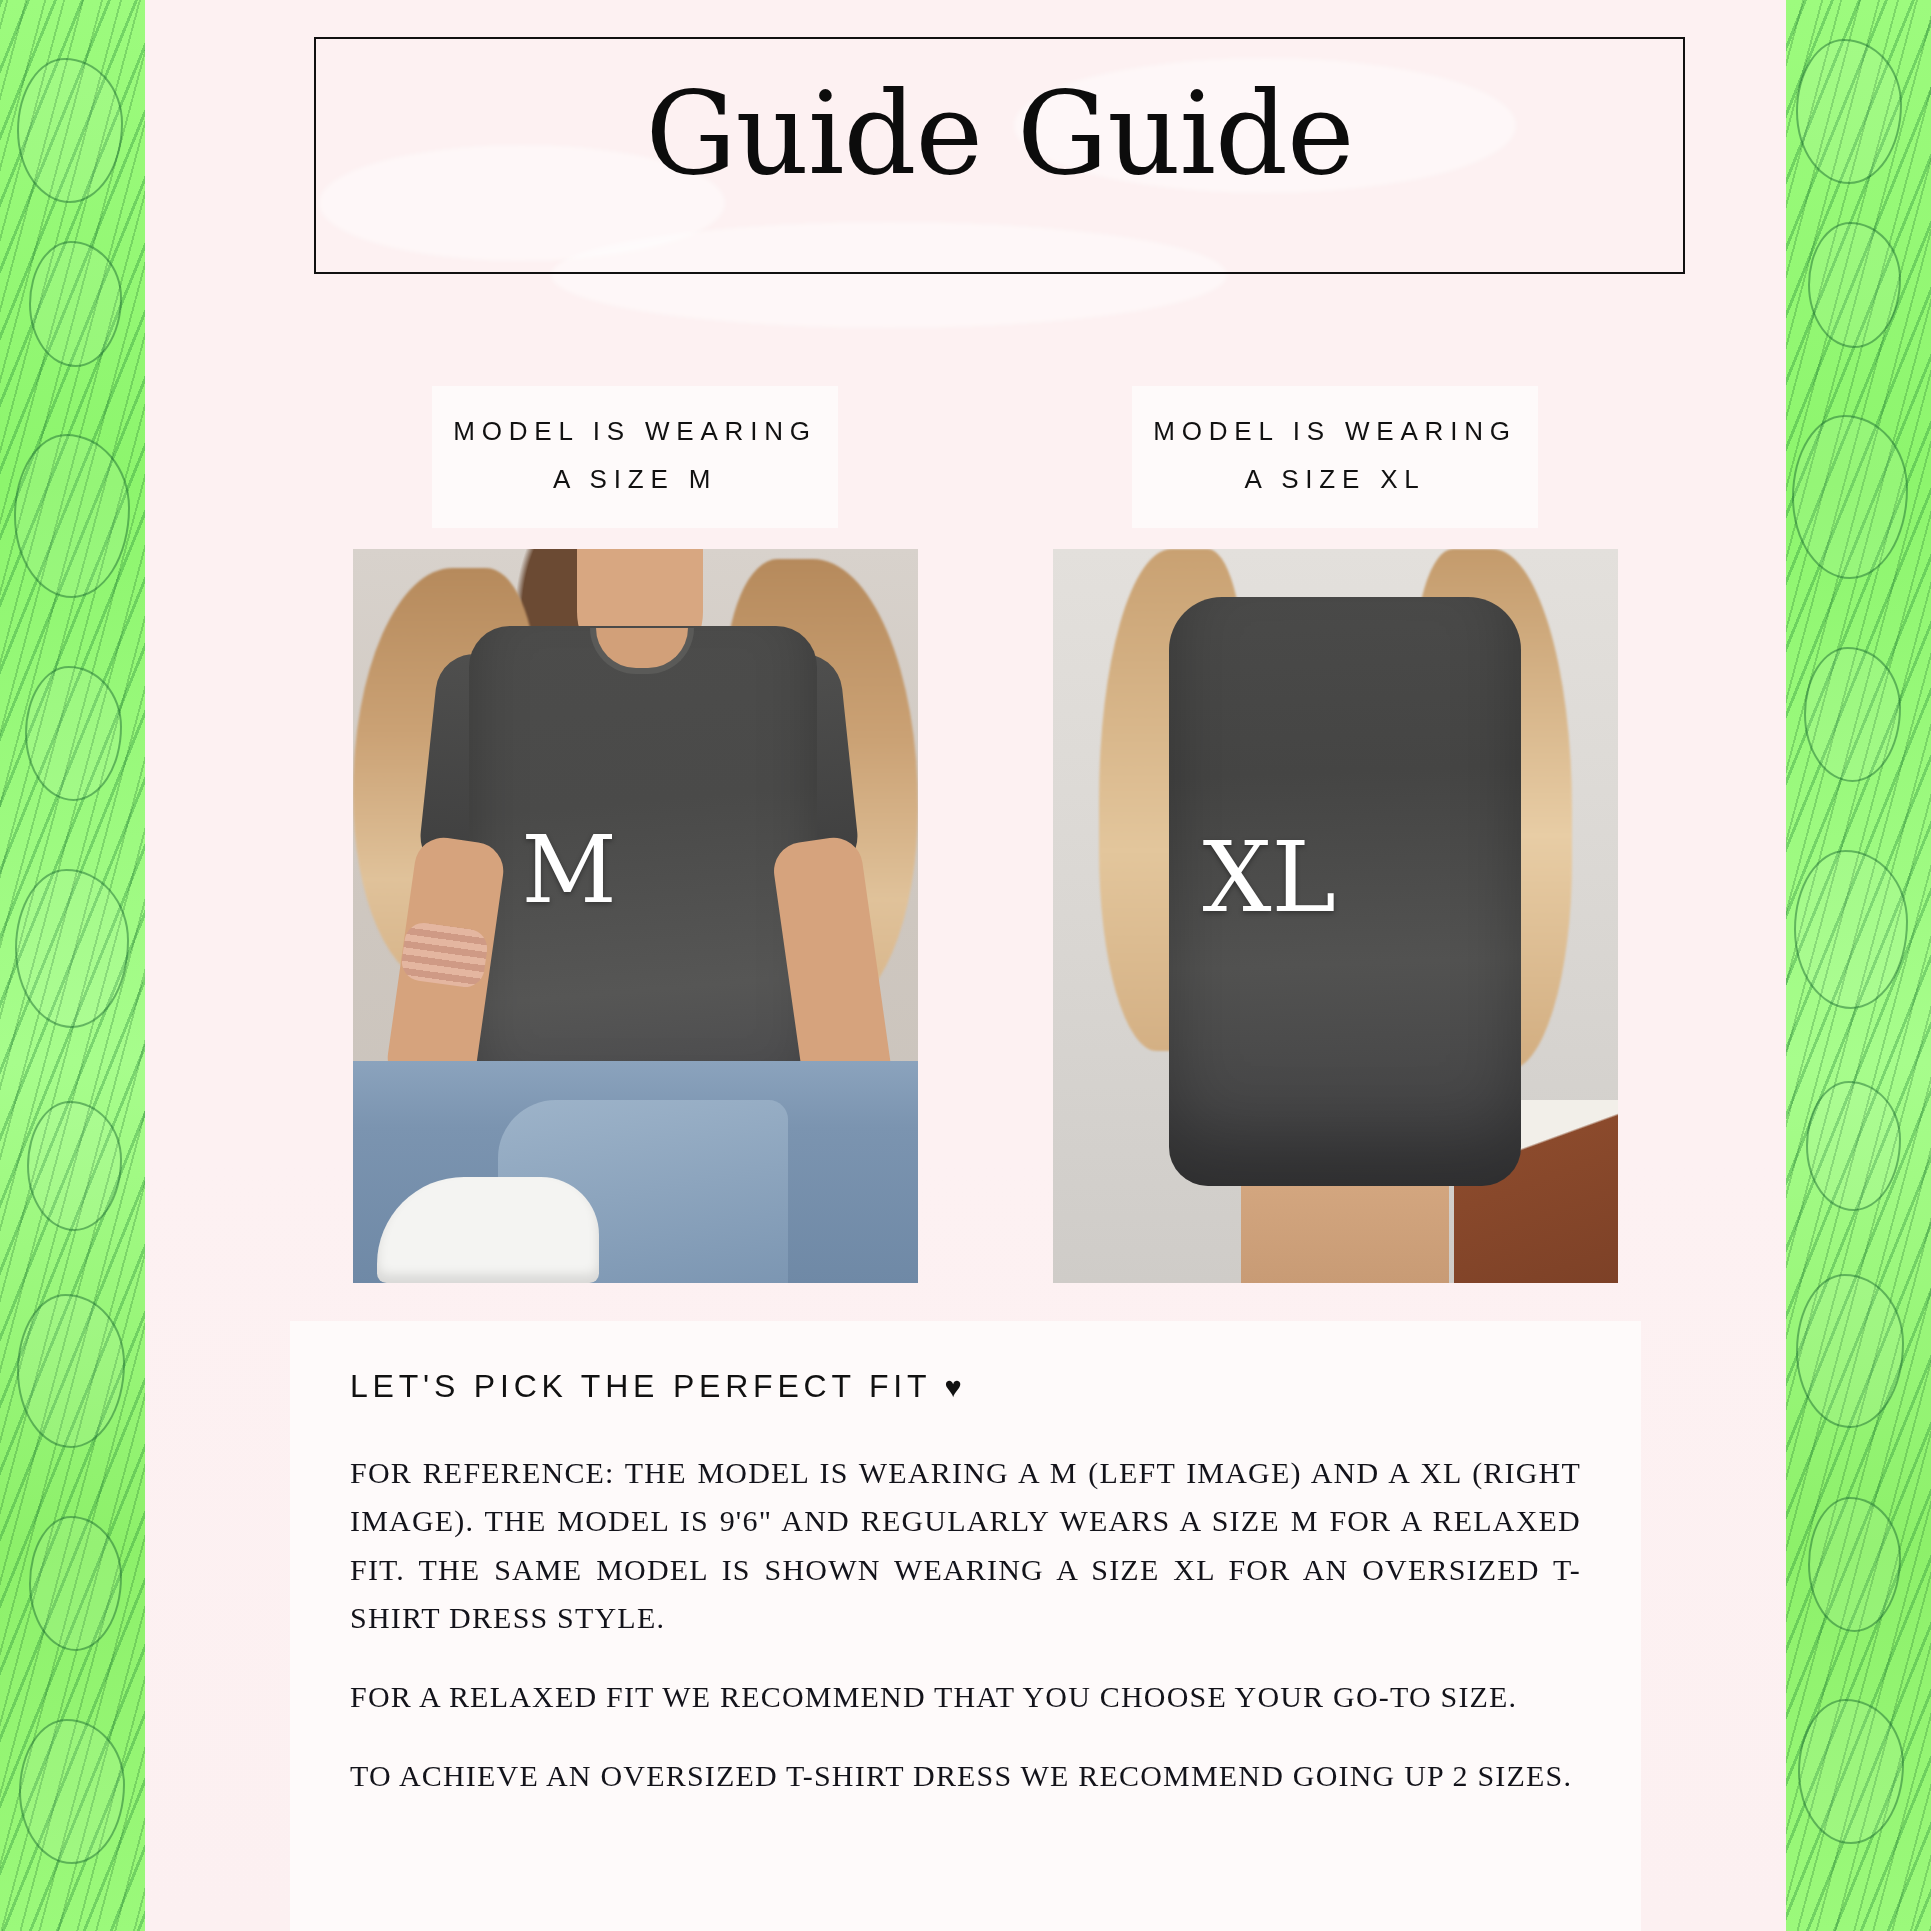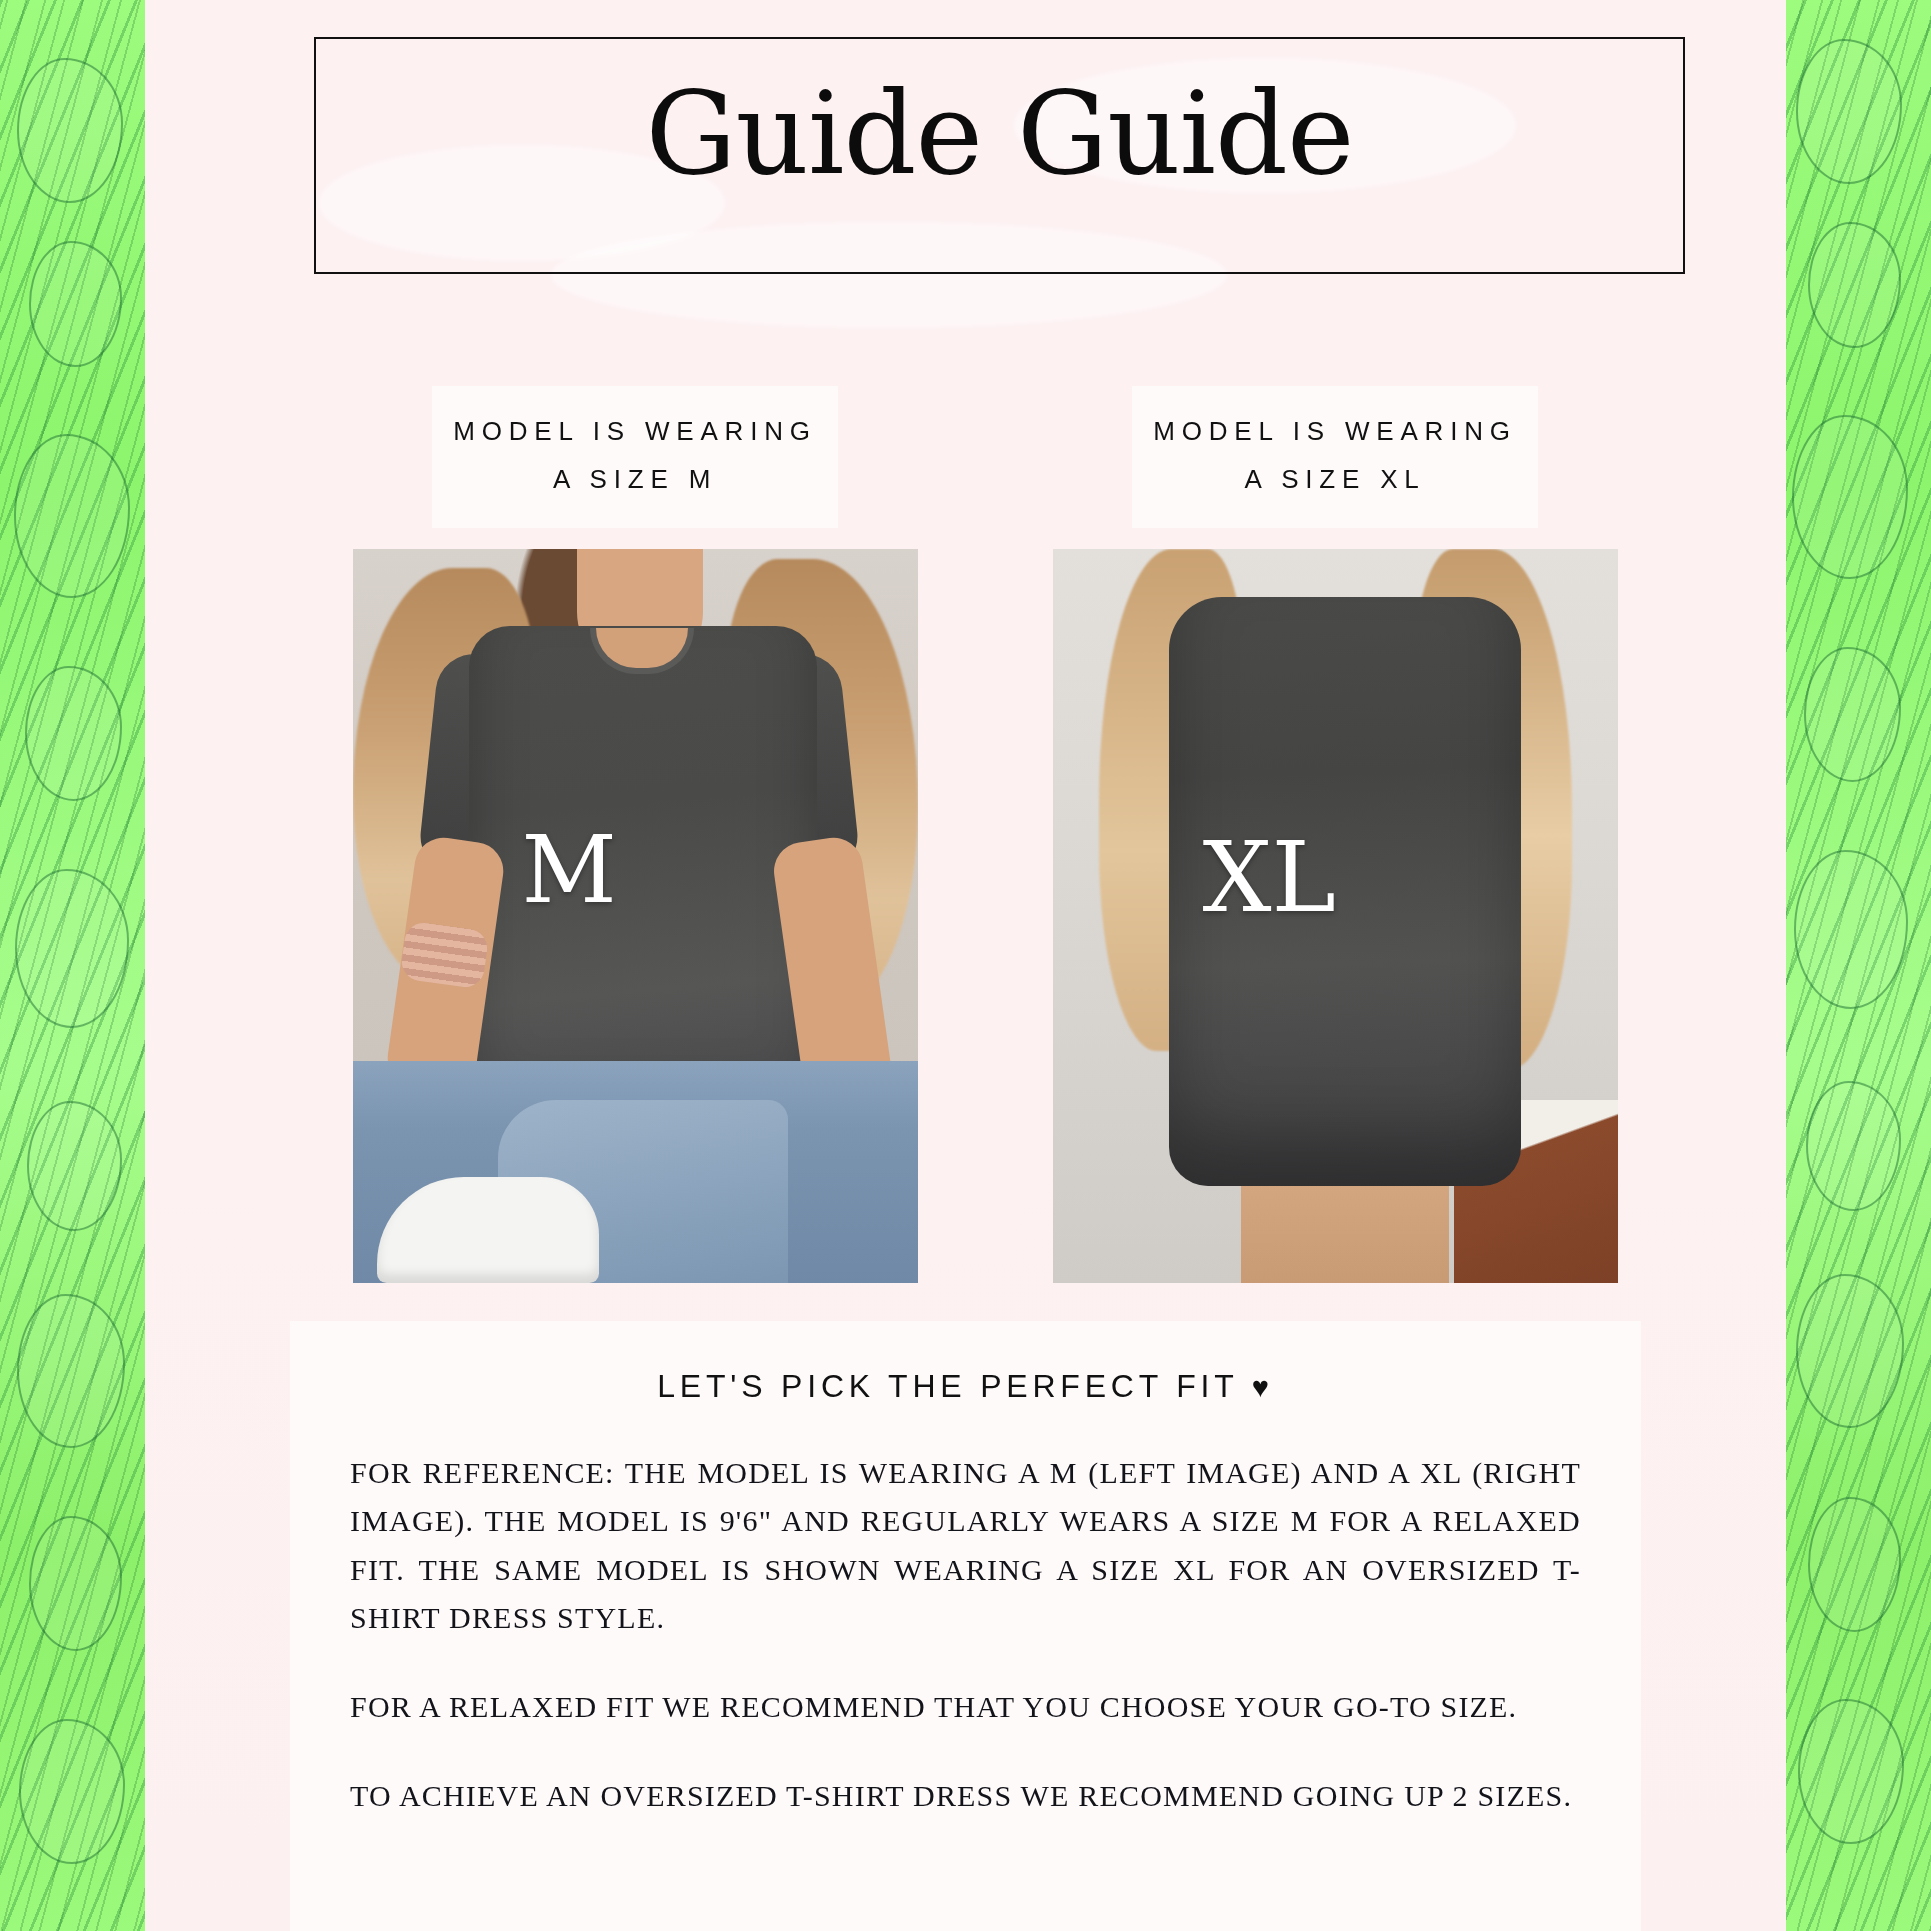--- a/index.html
+++ b/index.html
@@ -256,38 +256,37 @@
   .info {
     position: absolute;
     left: 145px;
     right: 145px;
     top: 1321px;
     bottom: 0;
     background: #fefafa;
     padding: 39px 60px 0 60px;
   }
   .info-title {
-    text-align: center;
     font-family: "Liberation Sans", sans-serif;
     font-size: 32px;
     letter-spacing: 4.8px;
     color: #111;
     margin-top: 7.7px;
   }
   .heart { font-size: 29px; }
   .para {
     font-family: "Liberation Serif", serif;
     font-size: 30px;
     letter-spacing: 1.2px;
     line-height: 1.62;
     color: #13131a;
     text-align: justify;
     margin-top: 44px;
   }
-  .para.p2, .para.p3 { margin-top: 40px; text-align: left; }
+  .para.p2, .para.p3 { margin-top: 30px; text-align: left; }
 </style>
 </head>
 <body>
 
 <div class="side-band left">
   <div class="blob" style="left:17.4px; top:58px; width:106px; height:145px;"></div>
   <div class="blob" style="left:29px; top:241px; width:93px; height:126px;"></div>
   <div class="blob" style="left:13.5px; top:434px; width:116px; height:164px;"></div>
   <div class="blob" style="left:25px; top:666px; width:97px; height:135px;"></div>
   <div class="blob" style="left:15.4px; top:869px; width:114px; height:159px;"></div>

